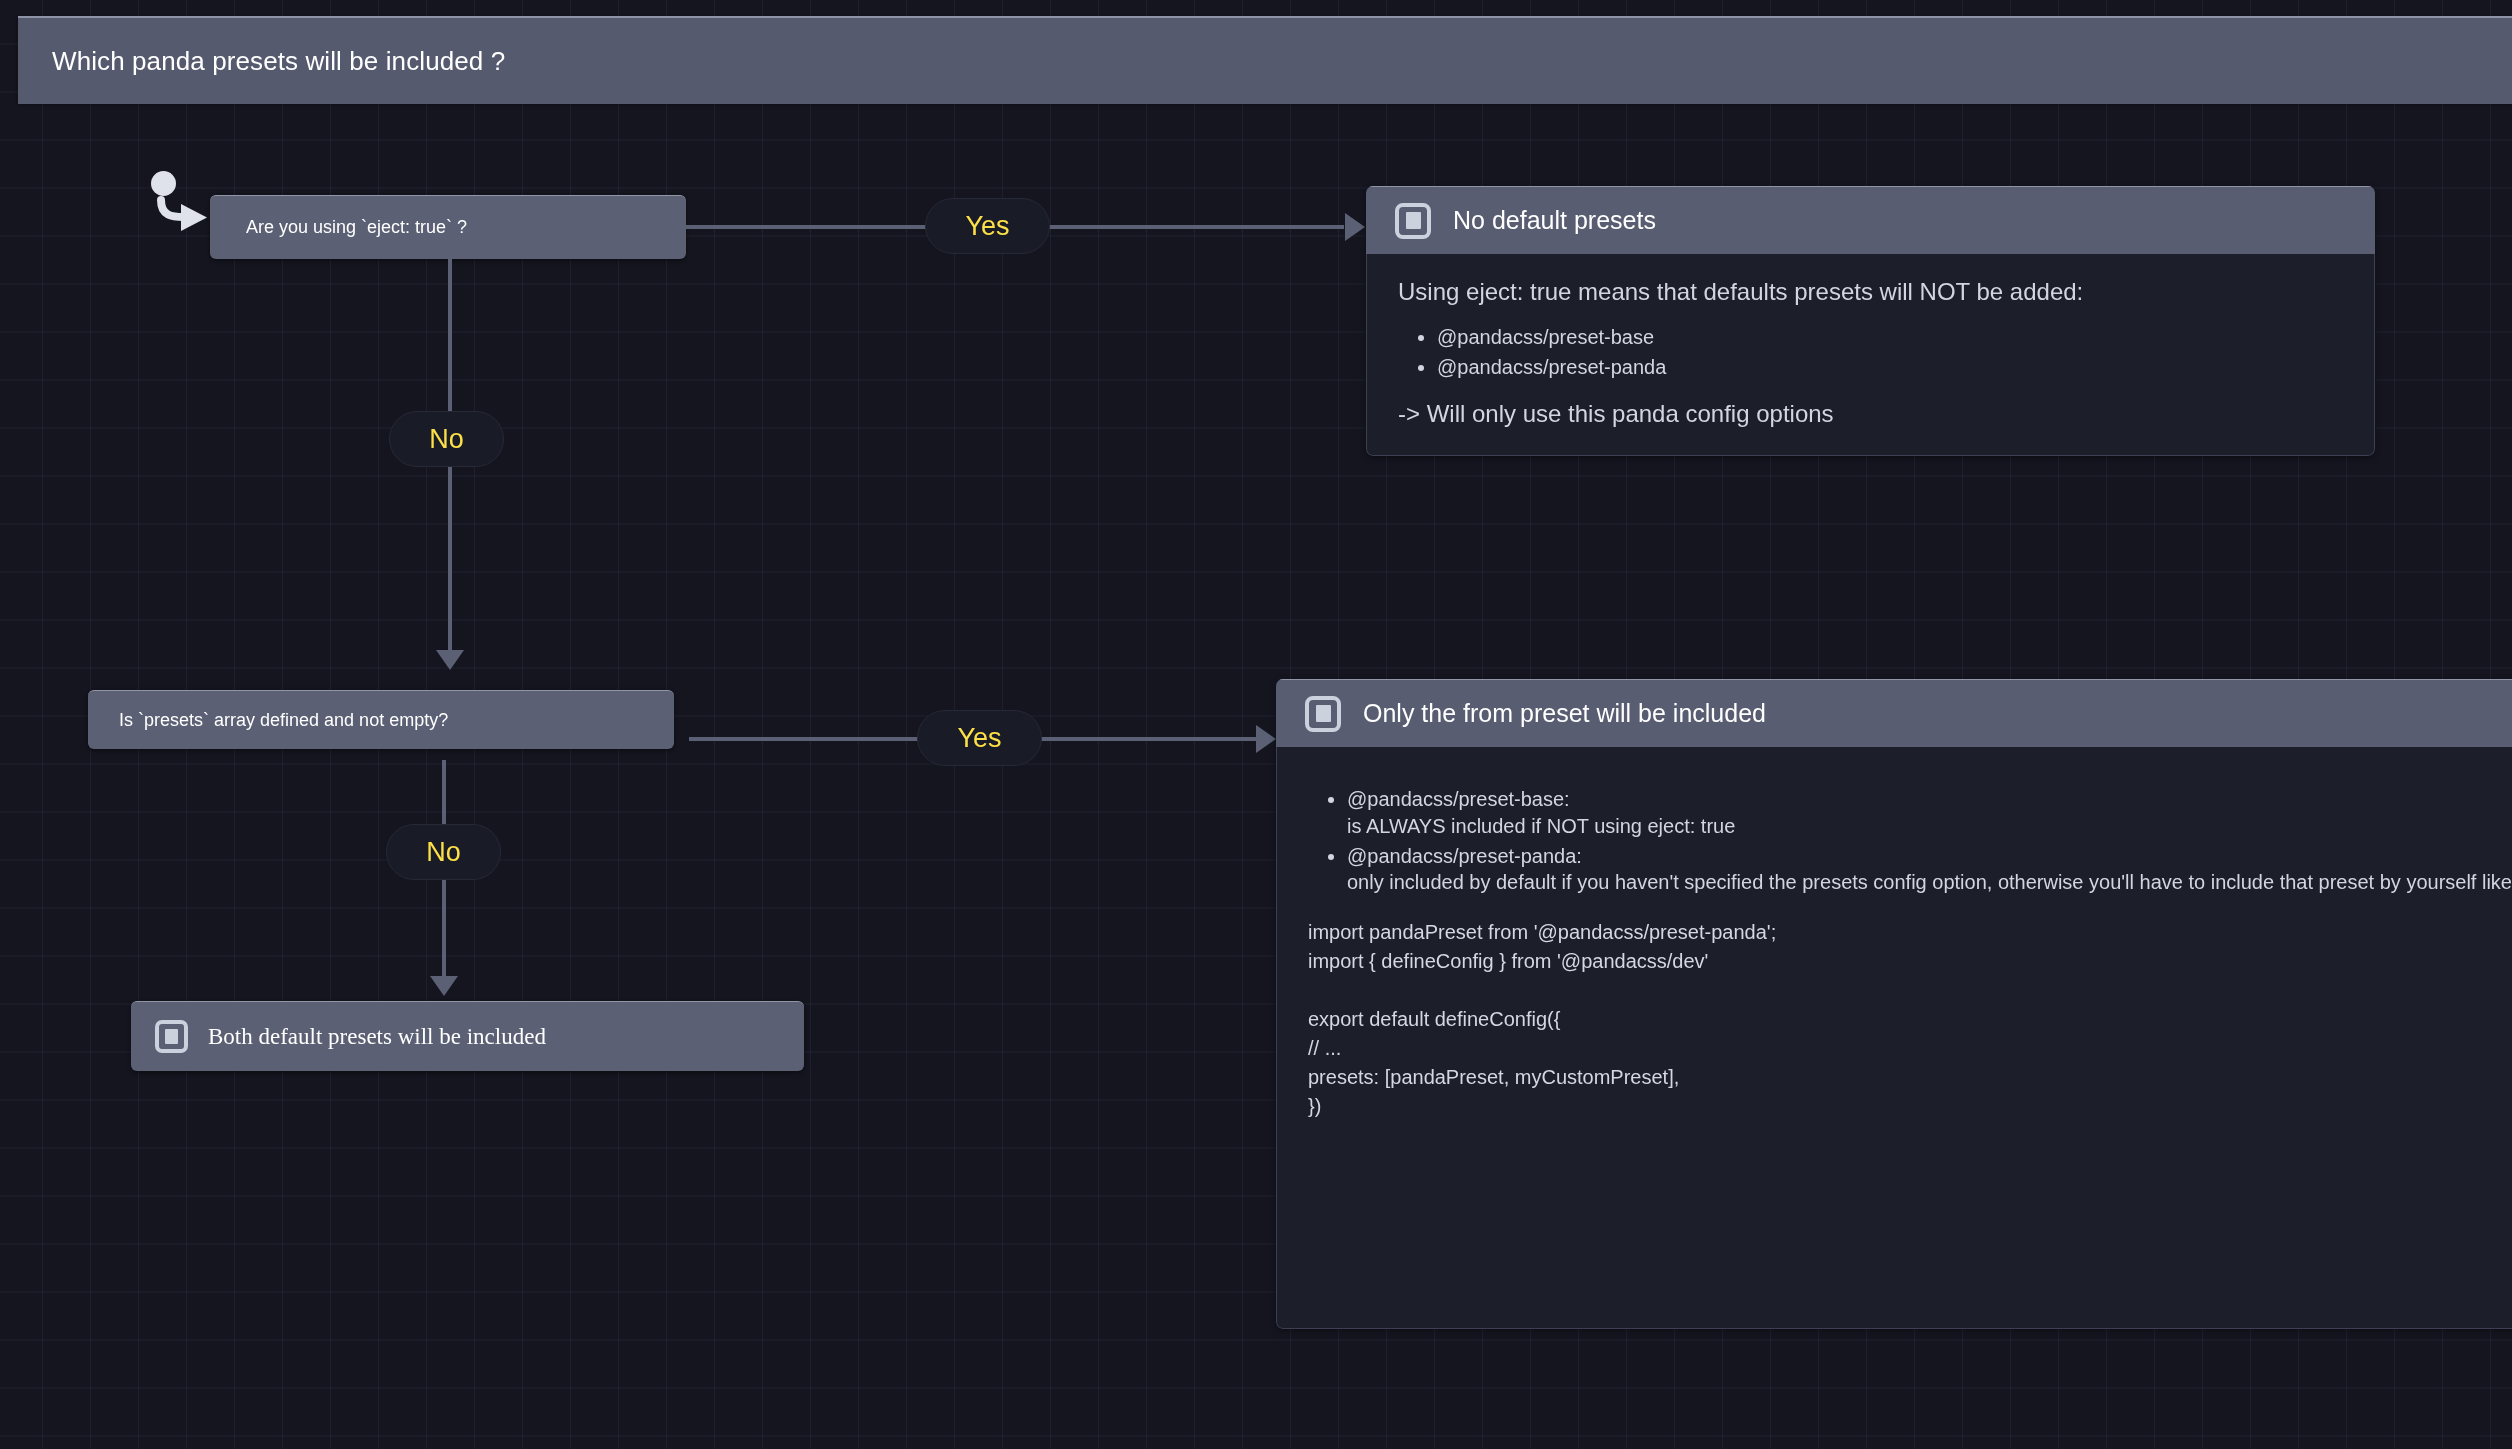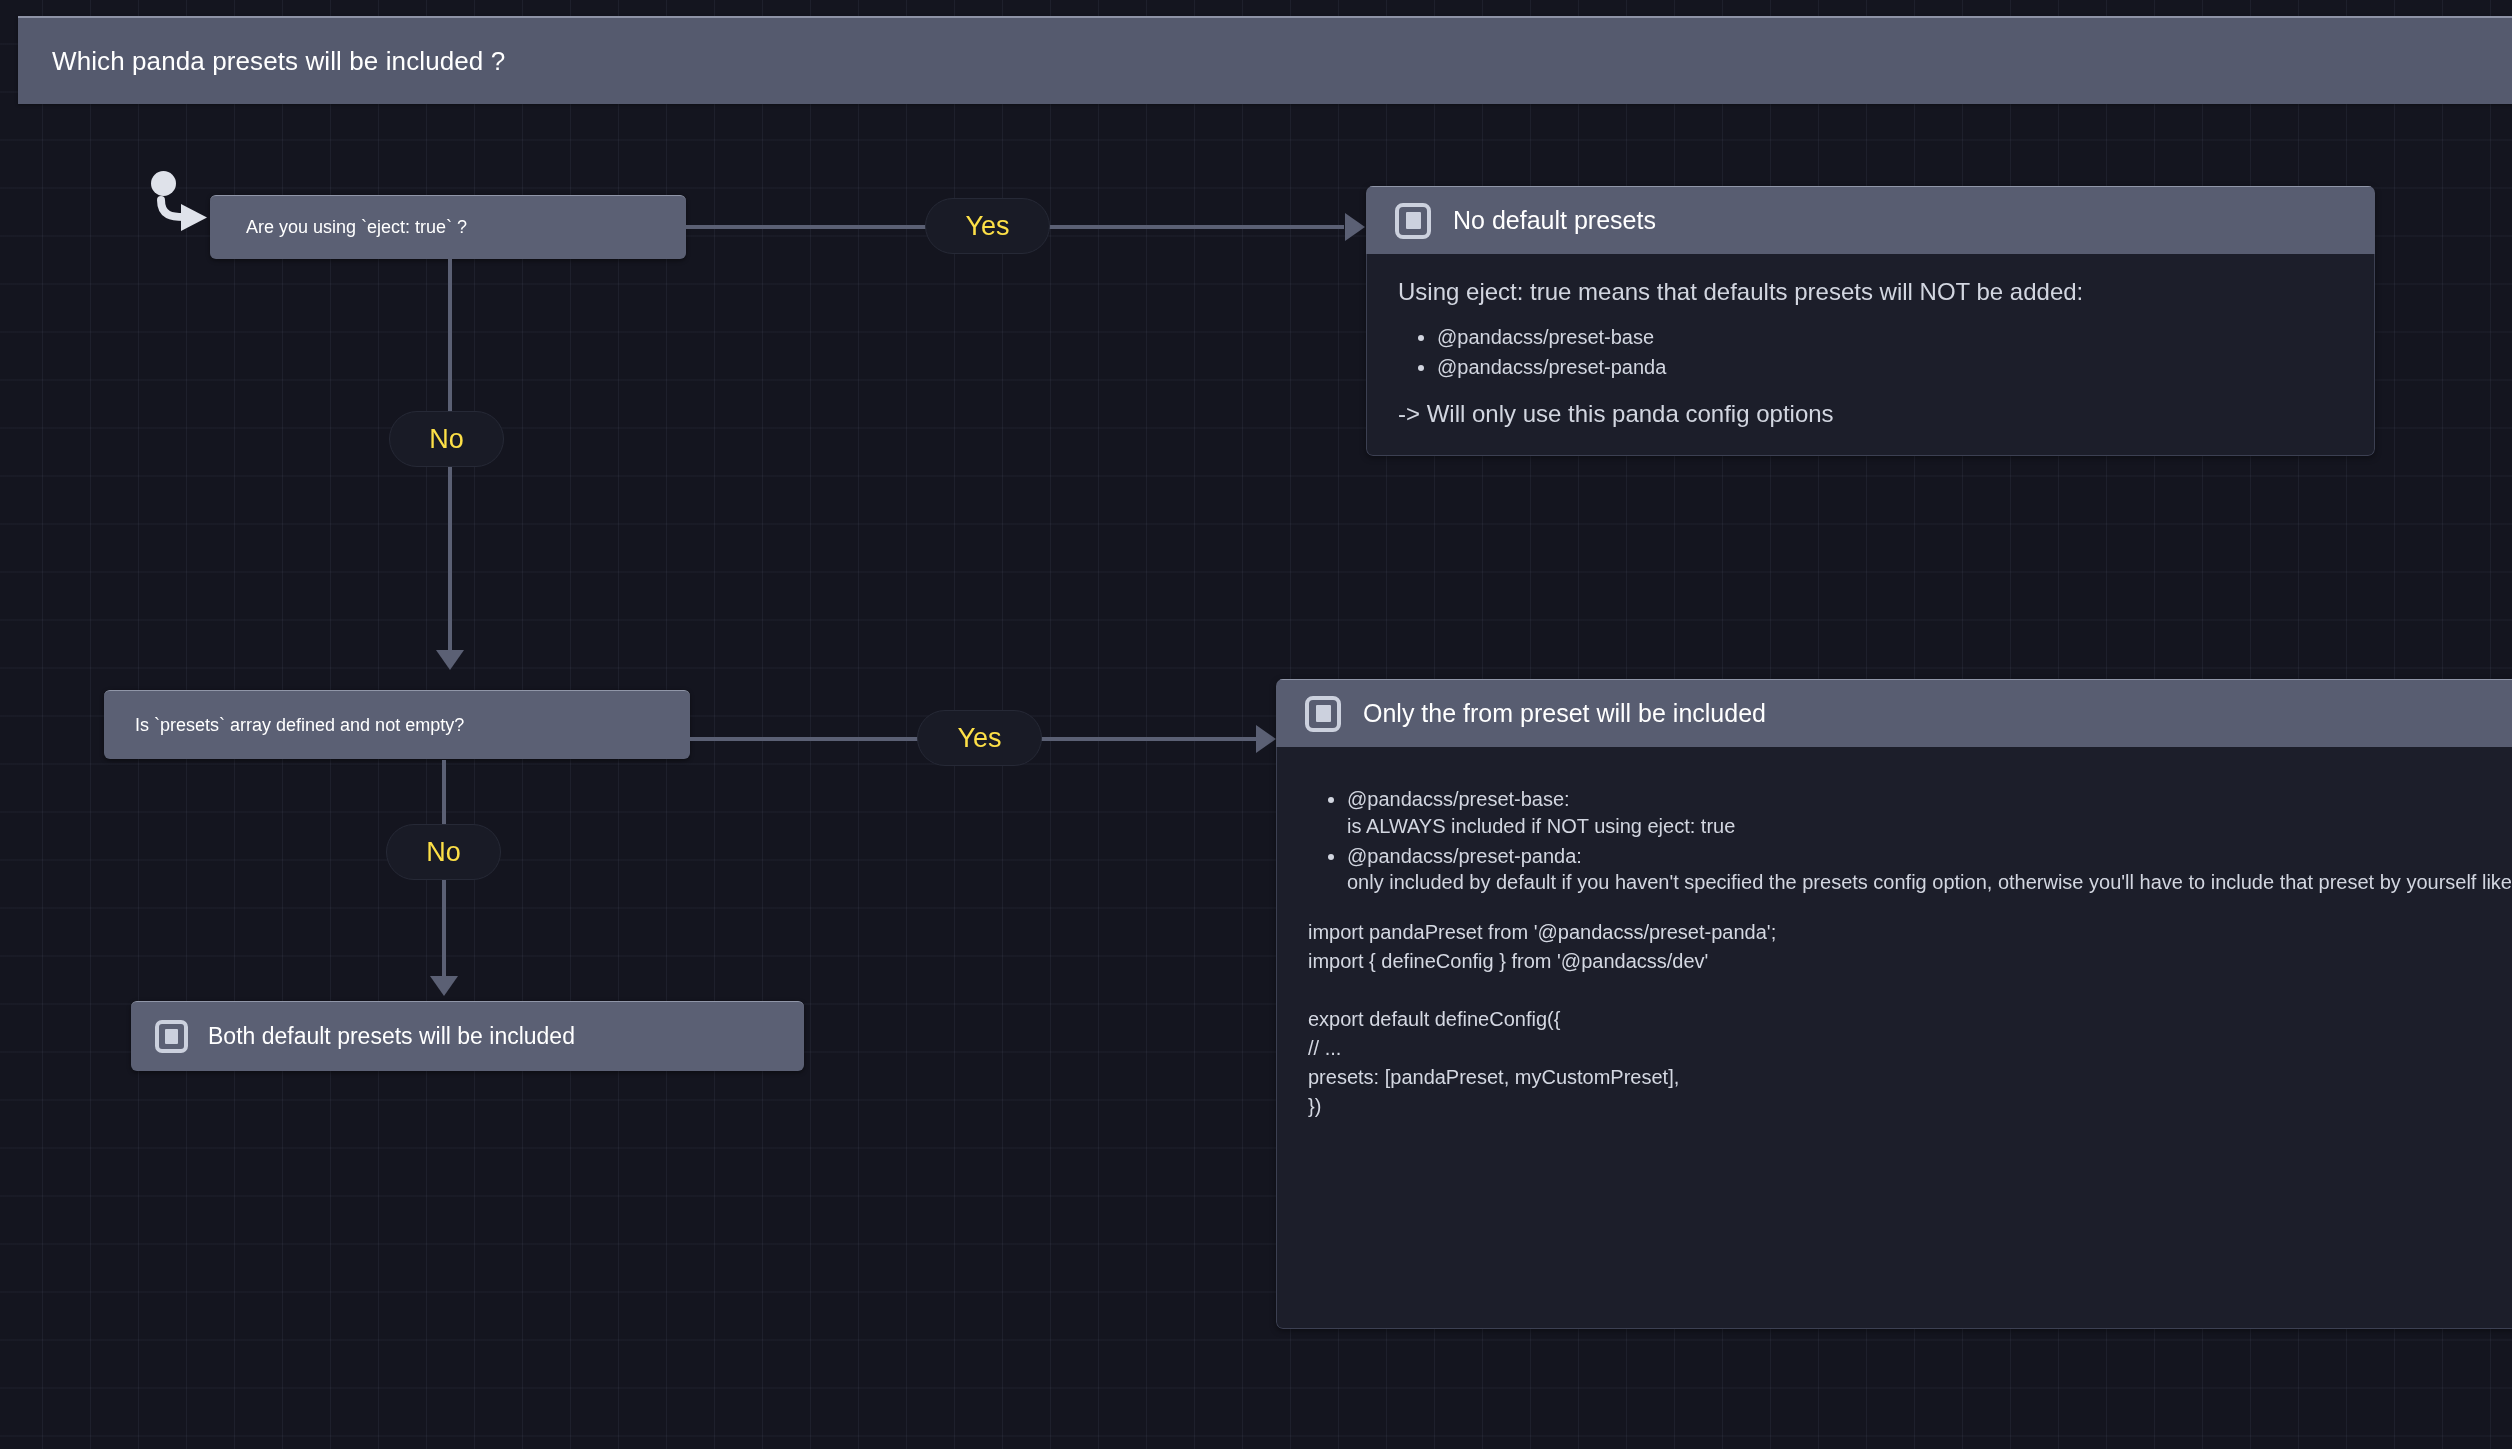--- a/index.html
+++ b/index.html
@@ -57,21 +57,21 @@
   }
   .node .node-label {
     color: #ffffff;
     font-size: 18px;
     white-space: nowrap;
   }
 
   #node-eject      { left: 210px;  top: 195px;  width: 476px;  height: 64px; }
   #node-eject .node-label { padding-left: 36px; }
 
-  #node-presets    { left: 104px;  top: 690px; width: 586px; height: 69px; }
+  #node-presets    { left: 88px;  top: 690px; width: 586px; height: 59px; }
   #node-presets .node-label { padding-left: 31px; }
 
   #node-both       { left: 131px;  top: 1001px; width: 673px; height: 70px; padding-left: 24px; }
   #node-both .node-label { font-size: 23px; }
 
   
   .panel {
     position: absolute;
     border-radius: 7px;
     box-sizing: border-box;
@@ -285,17 +285,17 @@
 // ...
 presets: [pandaPreset, myCustomPreset],
 })</div>
     </div>
   </div>
 
   <div class="node" id="node-both">
     <span class="note-icon small">
         <i></i>
       </span>
-    <span class="node-label" style="margin-left:20px;">Both default presets will be included</span>
+    <span class="node-label" style="margin-left:20px;font-family:Liberation Serif, serif;">Both default presets will be included</span>
   </div>
 
 </div>
 
 
 </body></html>

